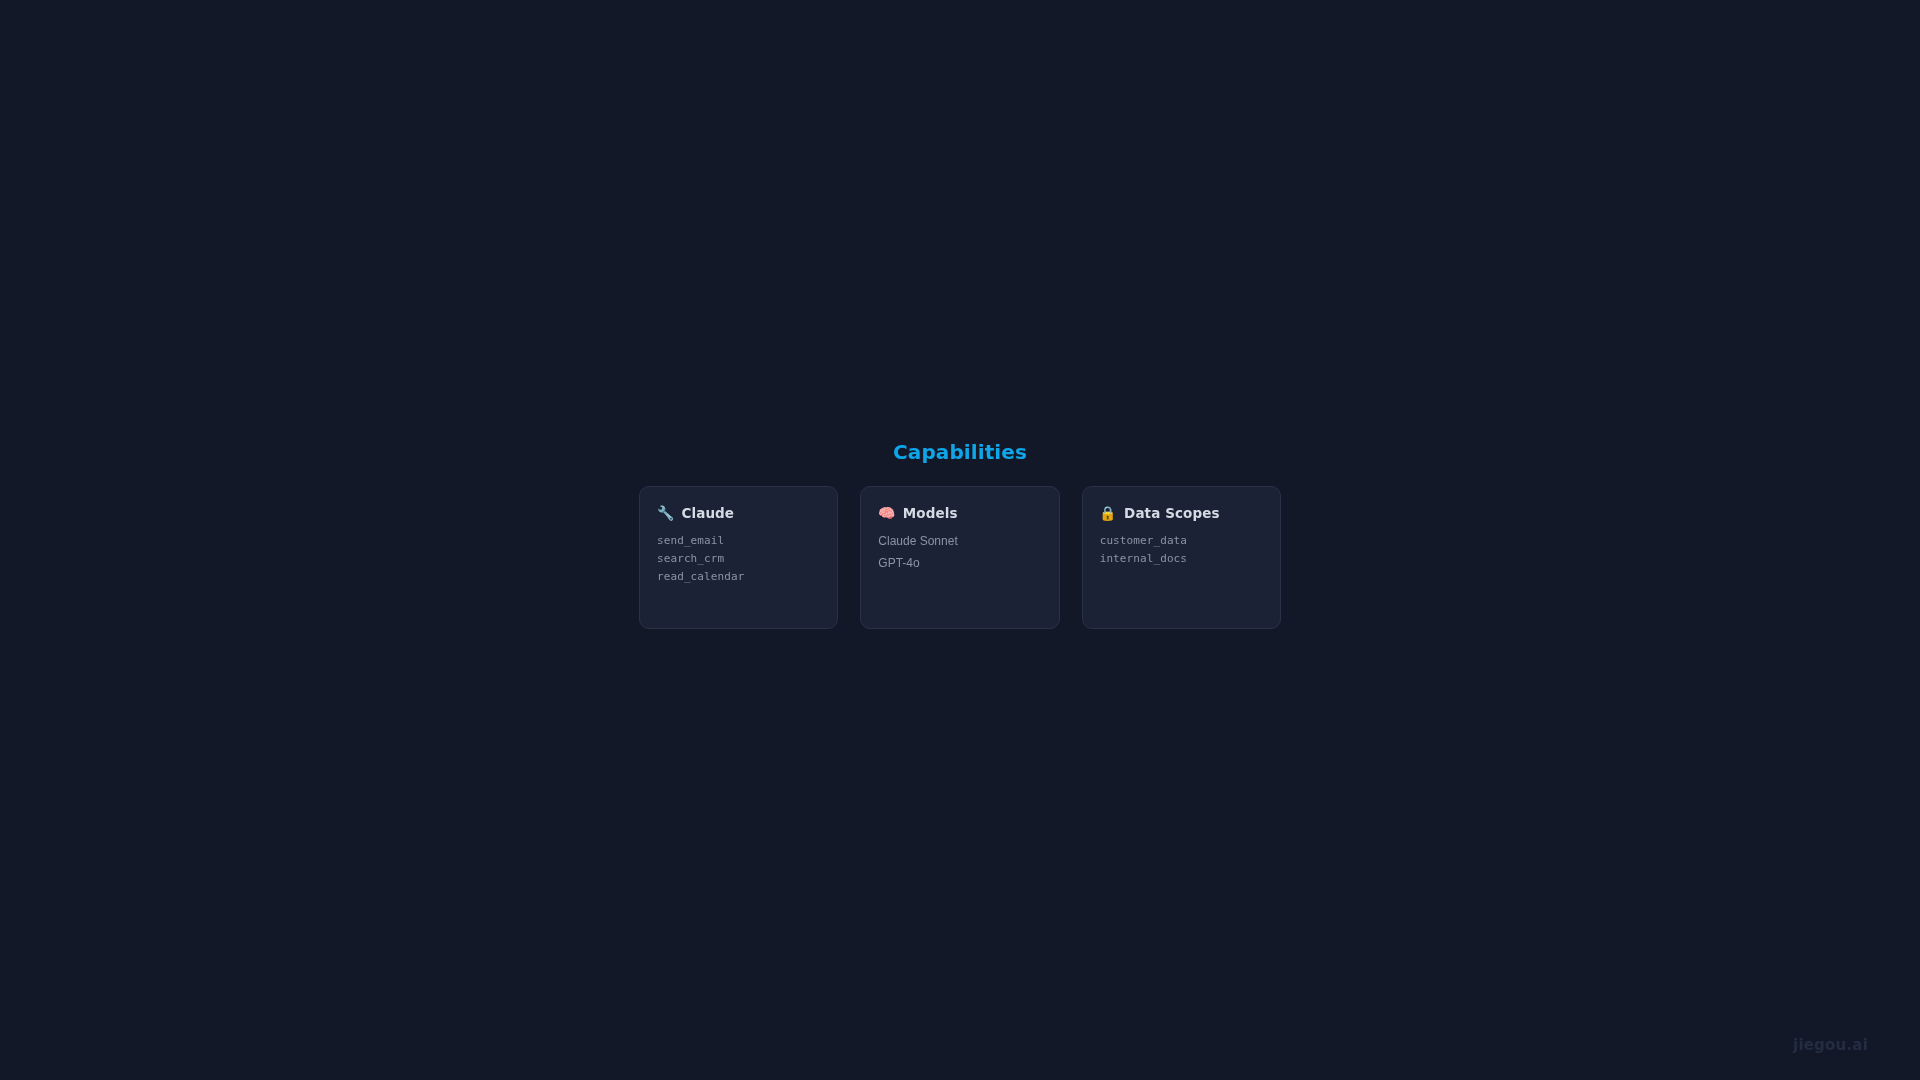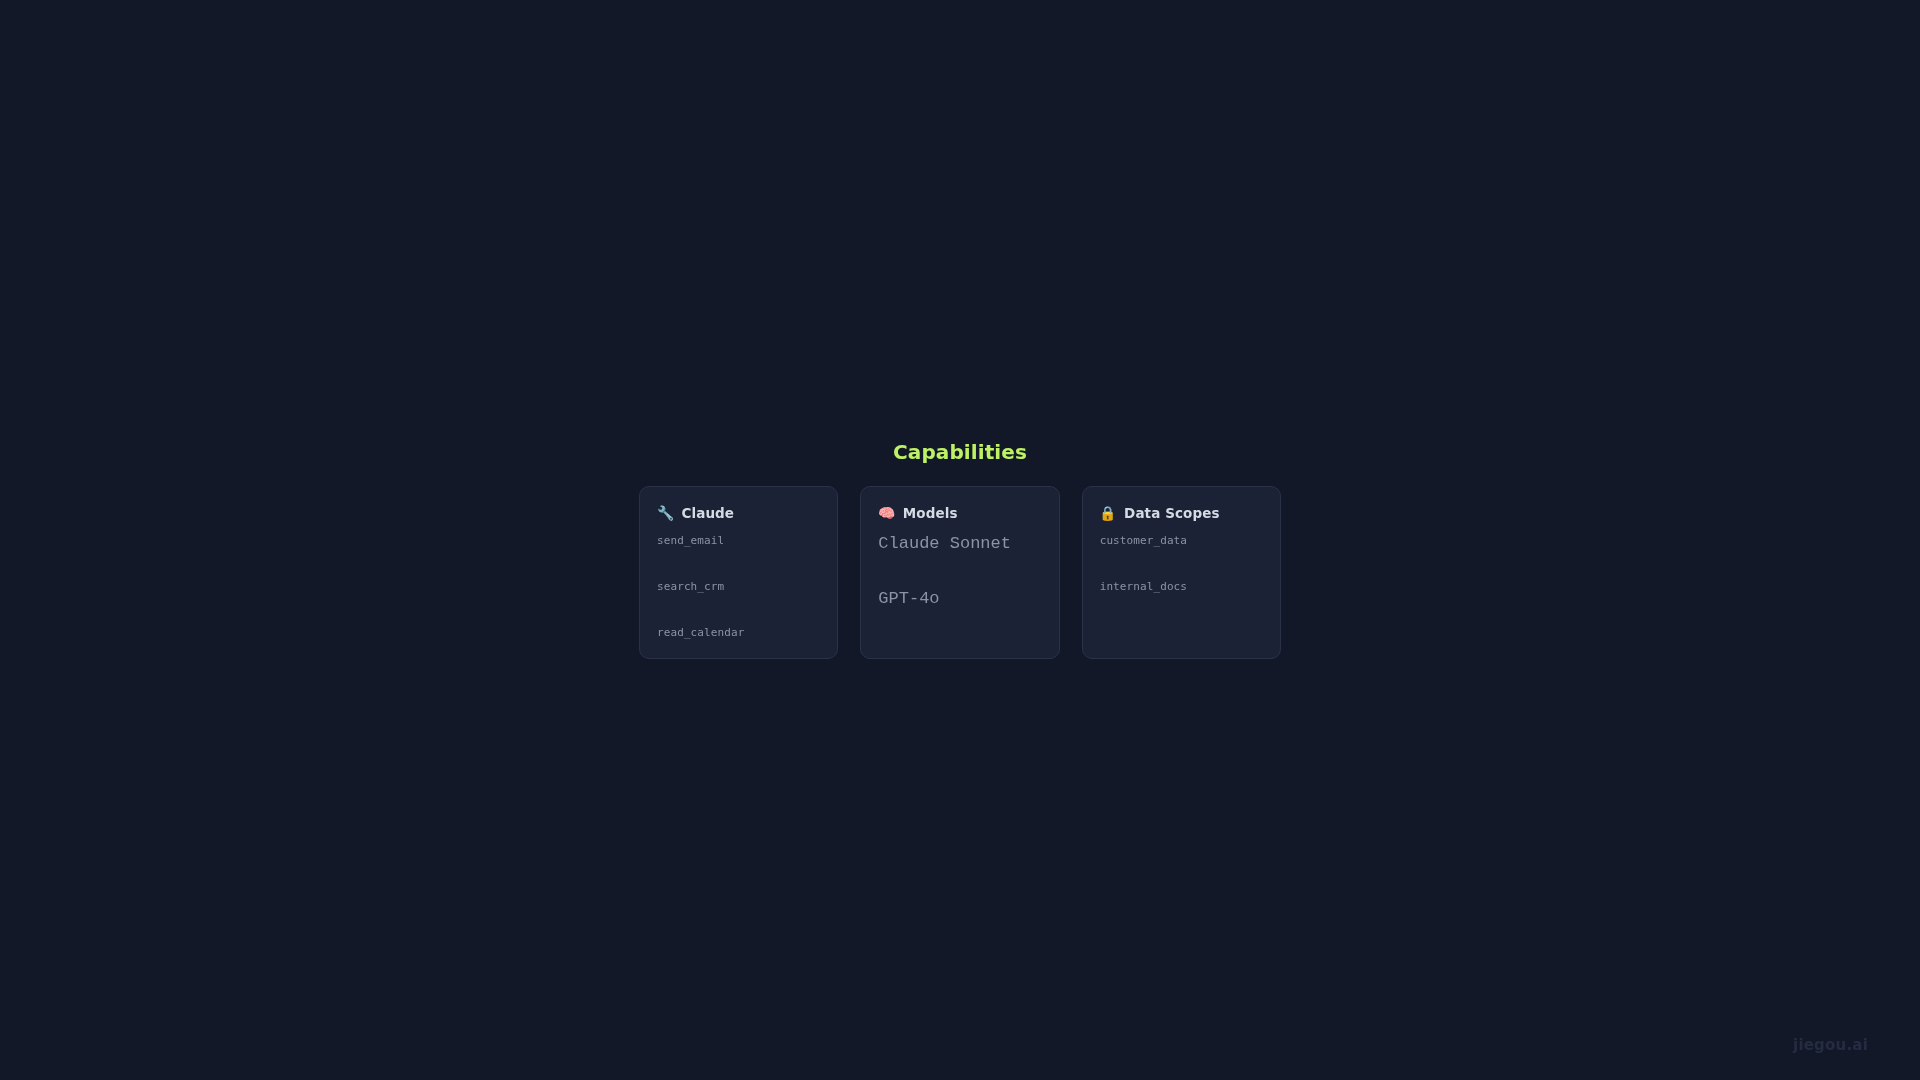--- a/index.html
+++ b/index.html
@@ -30,21 +30,21 @@
     transform: translateX(-50%);
     width: 642px;
   }
 
   .panel-title {
     margin: 0 0 22px 0;
     text-align: center;
     font-size: 20px;
     font-weight: bold;
     letter-spacing: 0.1px;
-    color: #bef264;
+    color: #0ea5e9;
   }
 
   .cards {
     display: grid;
     grid-template-columns: repeat(3, 1fr);
     gap: 22px;
     align-items: stretch;
   }
 
   .card {
@@ -77,39 +77,38 @@
     color: #d5dae4;
     letter-spacing: 0.1px;
   }
 
   .card-items {
     list-style: none;
     margin: 0;
     padding: 0;
     display: flex;
     flex-direction: column;
-    gap: 28px;
   }
 
   .card-item {
     font-size: 11.5px;
     color: #8b93a7;
     line-height: 1;
     margin-bottom: 7px;
   }
   .card-item:last-child { margin-bottom: 0; }
 
   .card-item.mono {
     font-family: "DejaVu Sans Mono", "Liberation Mono", monospace;
     font-size: 11px;
     letter-spacing: 0.1px;
   }
   .card-item.sans {
-    font-family: Liberation Mono, monospace;
-    font-size: 17px;
+    font-family: Liberation Sans, sans-serif;
+    font-size: 12px;
     margin-bottom: 10px;
   }
 
   
   .watermark {
     position: absolute;
     right: 52px;
     bottom: 26px;
     font-size: 15px;
     font-weight: bold;

